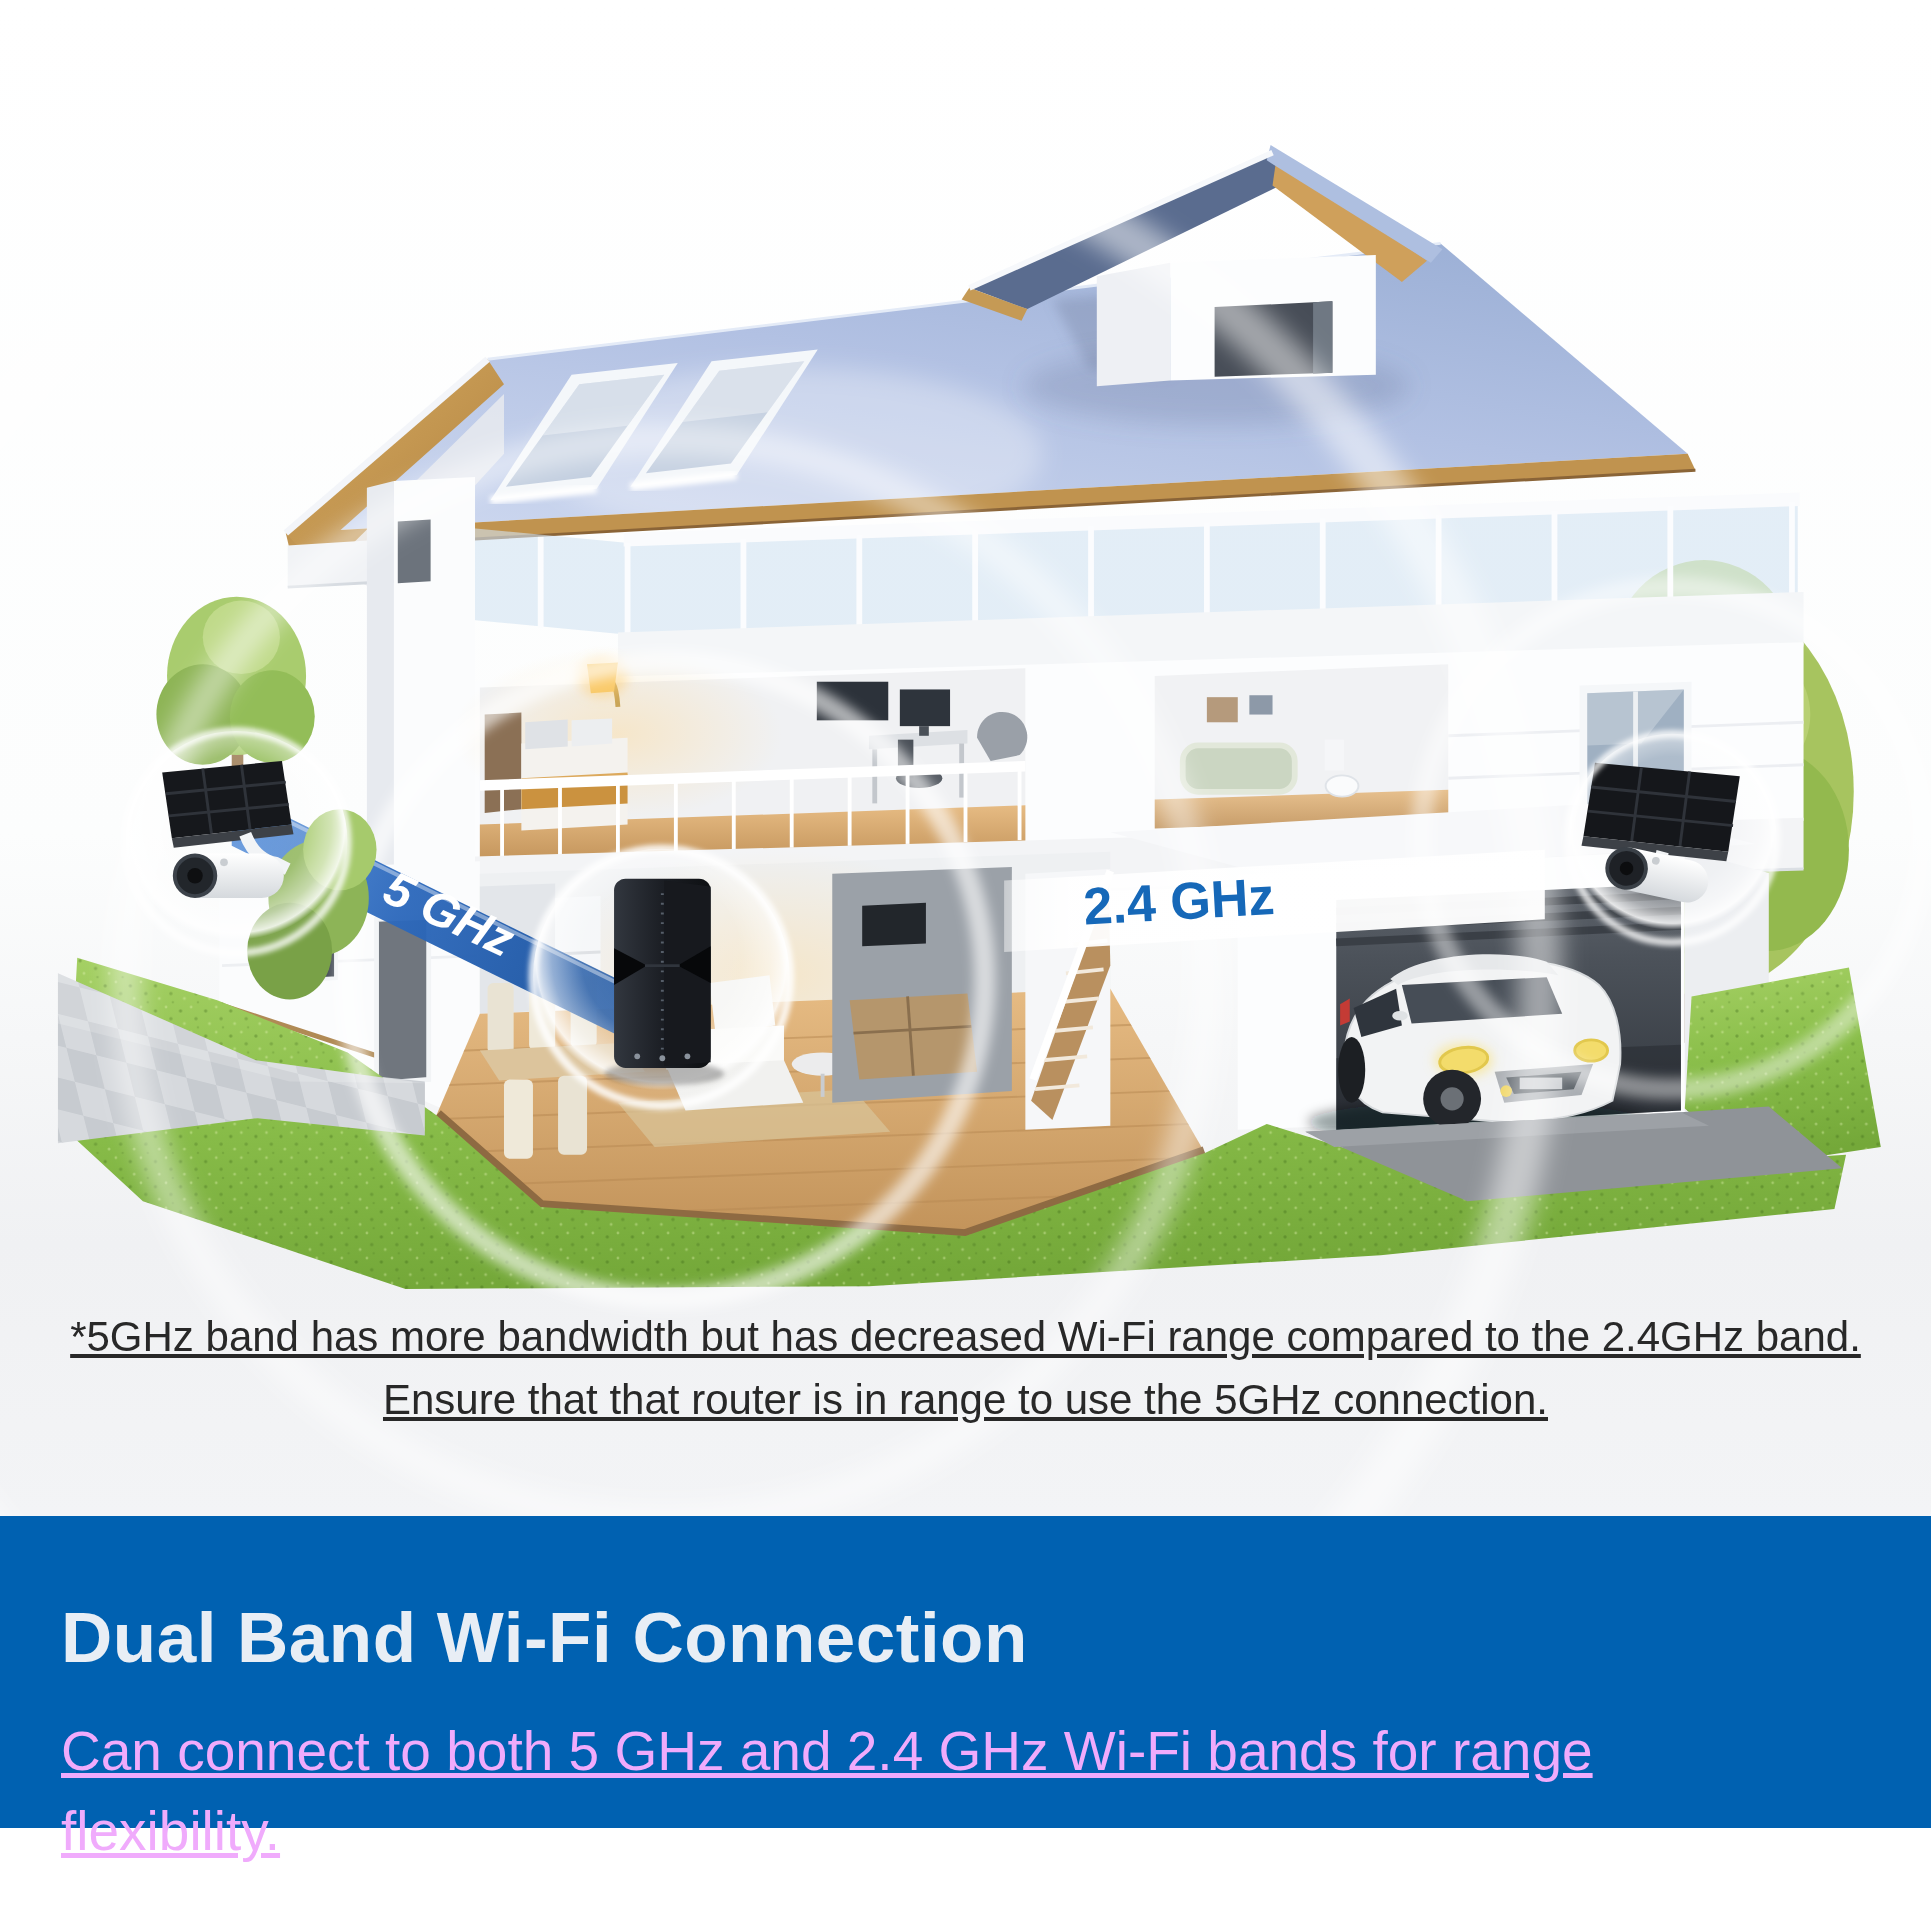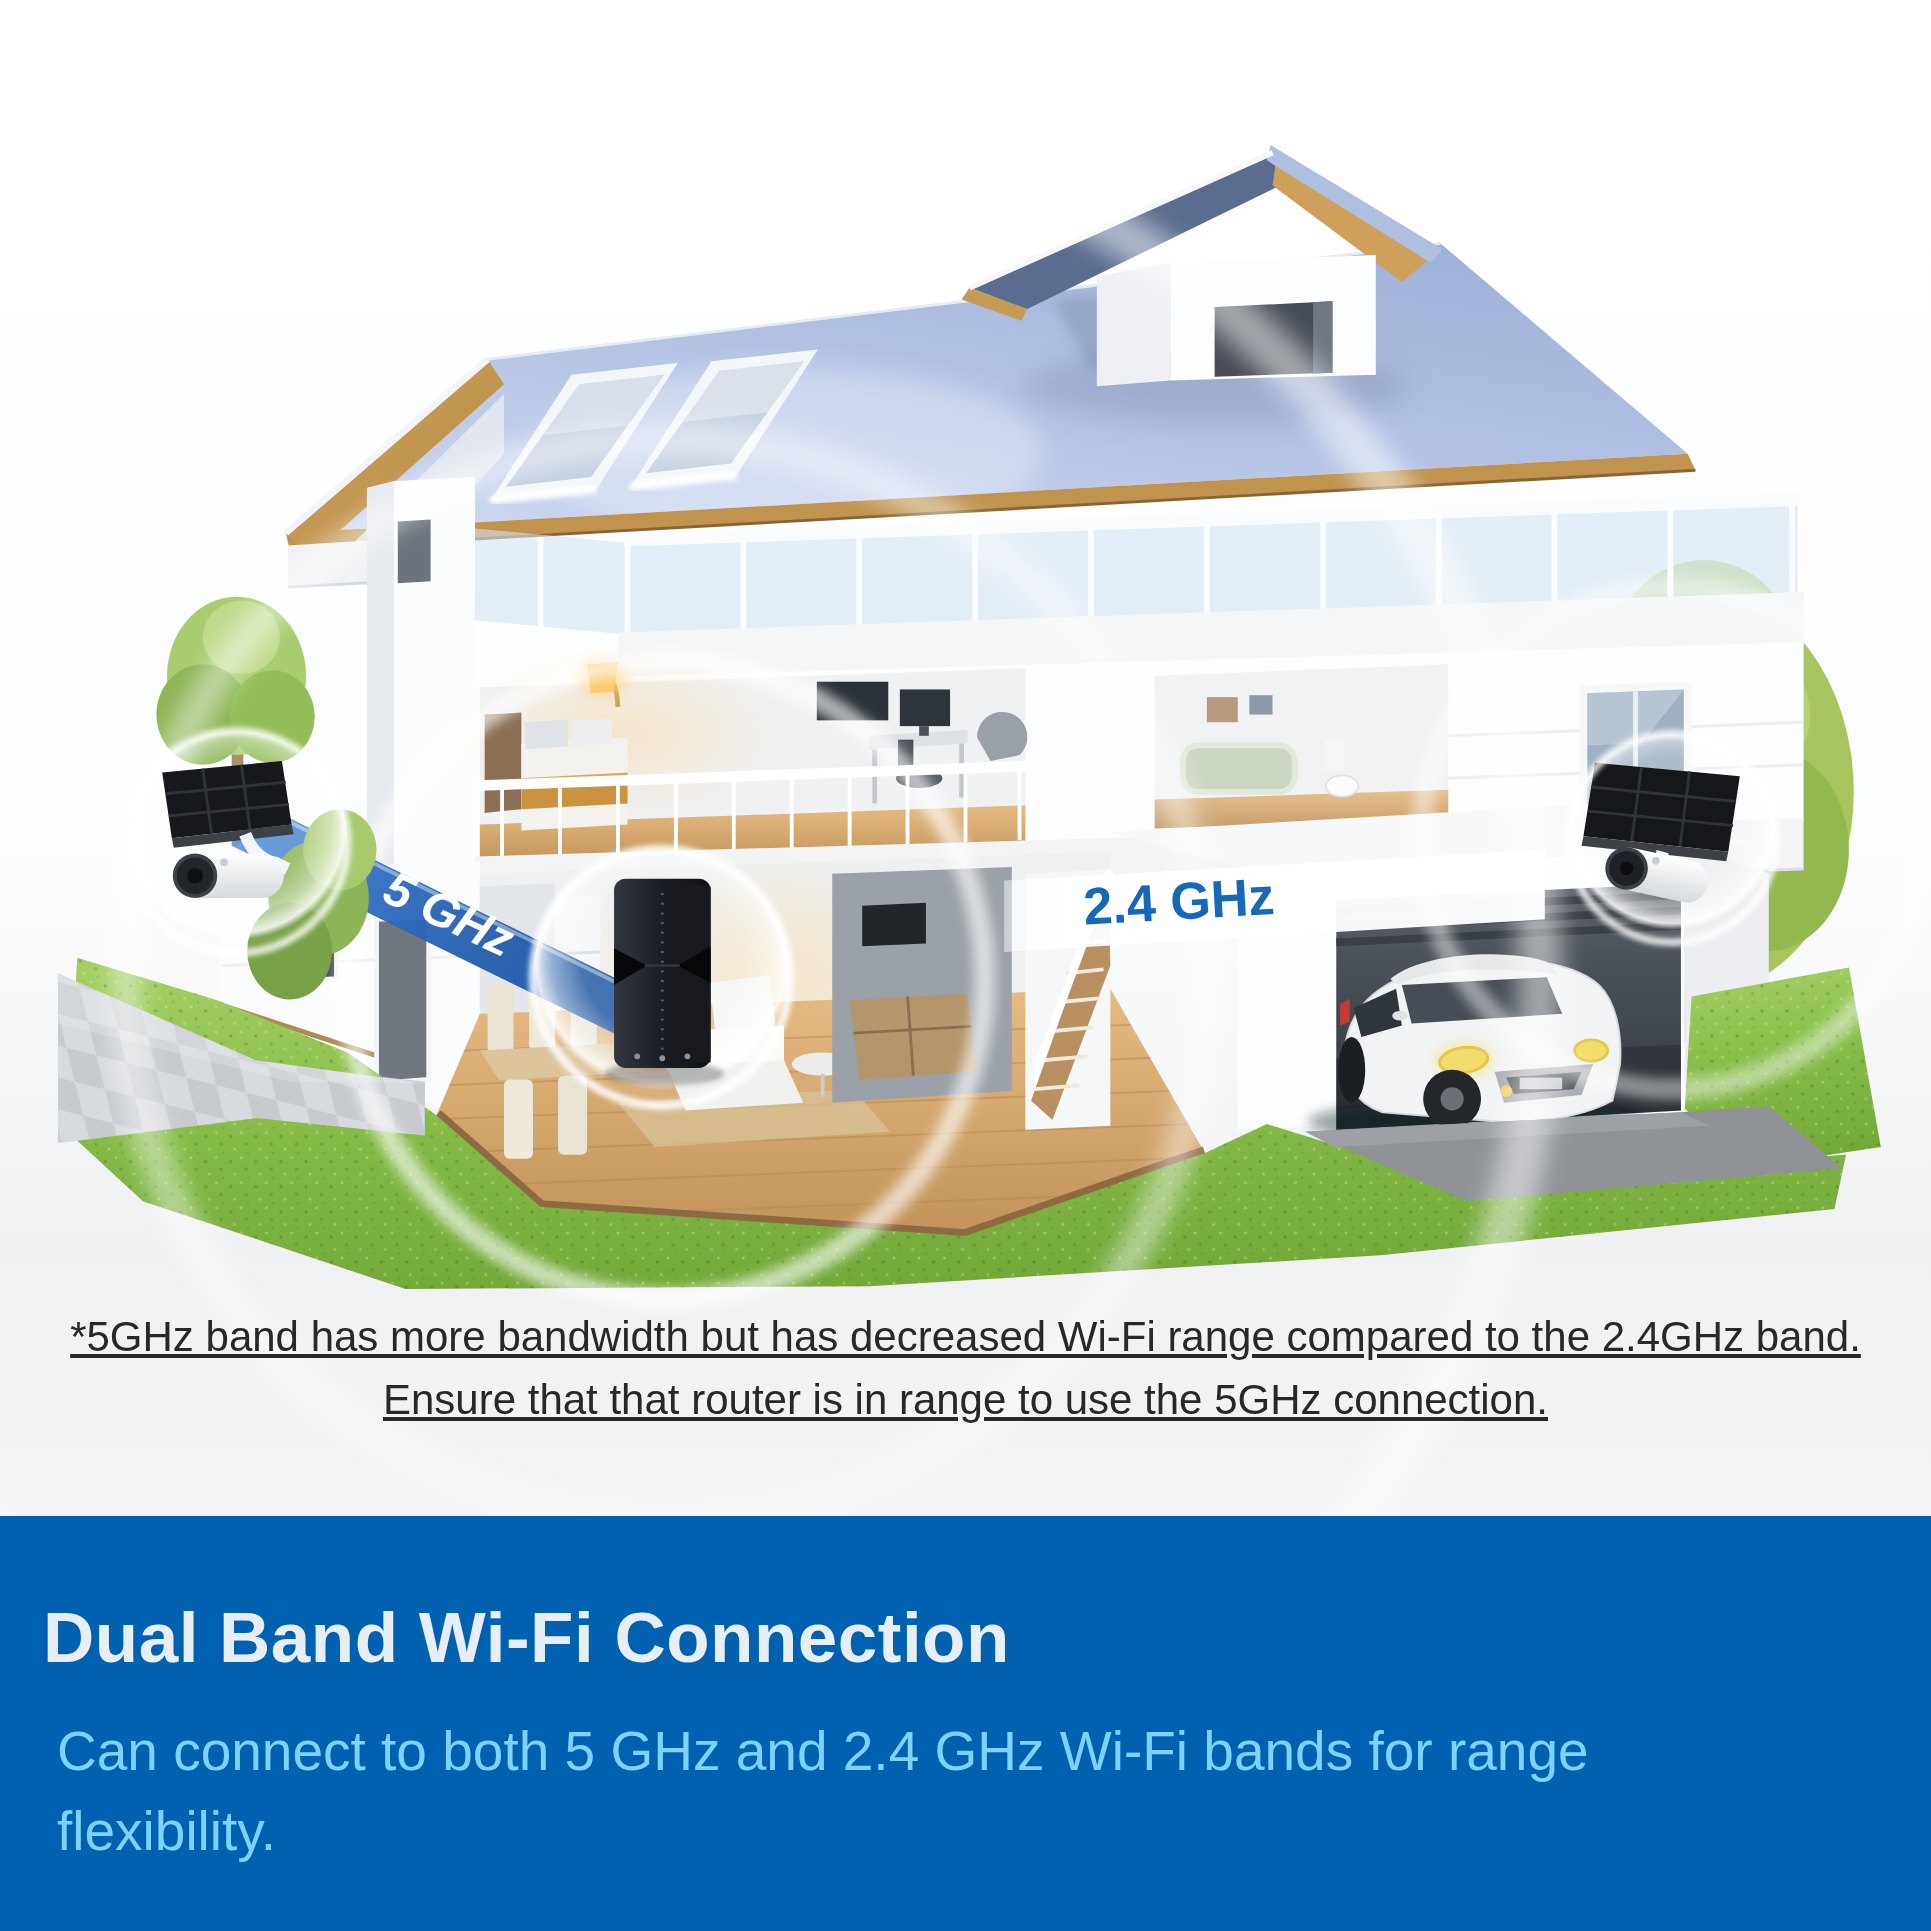--- a/index.html
+++ b/index.html
@@ -2,25 +2,25 @@
 <html><head>
 <meta charset="utf-8">
 <style>
   html,body{margin:0;padding:0;background:#ffffff;}
   .page{position:relative;width:1931px;height:1931px;overflow:hidden;
         font-family:"Liberation Sans","DejaVu Sans",sans-serif;}
   .illustration{position:absolute;top:0;left:0;width:1931px;height:1516px;}
   .disclaimer{position:absolute;top:1305px;left:0;width:1931px;text-align:center;
               color:#282828;font-size:42px;line-height:1.5;}
   .disclaimer .dline{white-space:nowrap;text-decoration:underline;}
-  .banner{position:absolute;top:1516px;left:0;width:1931px;height:415px;background:#0061B1;
-          box-sizing:border-box;padding:81px 87px 0 43px;}
+  .banner{position:absolute;top:1516px;left:0;width:1931px;height:312px;background:#0061B1;
+          box-sizing:border-box;padding:81px 87px 0 61px;}
   .banner h1{margin:0;color:#E8EEF5;font-size:71px;font-weight:700;letter-spacing:0.5px;}
-  .banner p{margin:33px 0 0 14px;color:#7dd3fc;font-size:55px;font-weight:400;
-            line-height:1.46;max-width:1699px;}
+  .banner p{margin:33px 0 0 0;color:#f0abfc;font-size:55px;font-weight:400;
+            line-height:1.46;max-width:1699px;text-decoration:underline;}
   svg text.lbl5{font:italic 700 50px "Liberation Sans","DejaVu Sans",sans-serif;fill:#ffffff;}
   svg text.lbl24{font:700 54px "Liberation Sans","DejaVu Sans",sans-serif;fill:#1668B8;}
 </style>
 </head>
 <body>
 
 <div class="page">
 
   <svg class="illustration" viewBox="0 0 2000 1570" xmlns="http://www.w3.org/2000/svg">
     <defs>

